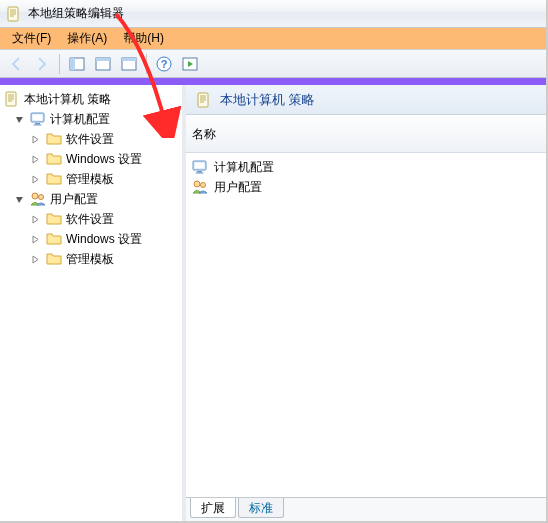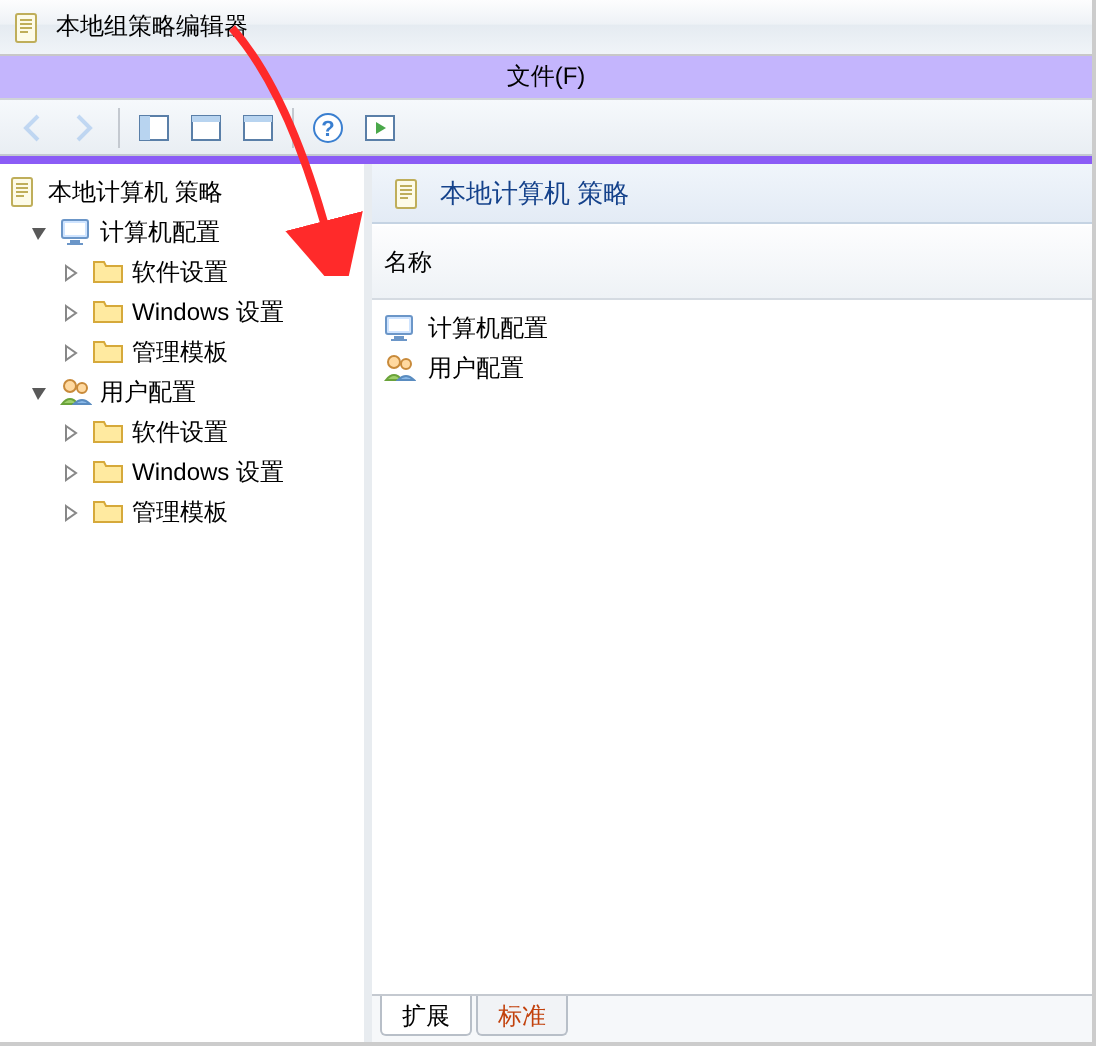--- a/index.html
+++ b/index.html
@@ -20,26 +20,25 @@
     background: linear-gradient(to bottom,#fdfdfe,#eef2f6 45%,#e5ebf1 46%,#f0f4f8);
     border-bottom: 1px solid #c8c8c8;
     display: flex;
     align-items: center;
     padding: 0 6px;
     gap: 6px;
   }
   .titlebar .app-icon svg { width:16px; height:16px; display:block; }
   .menubar {
     height: 22px;
-    background: #c4b5fd;
+    background: #fdba74;
     border-bottom: 1px solid #d0d4d8;
     display: flex;
     align-items: center;
     padding: 0 4px;
-    flex-direction: column;
   }
   .menubar span {
     padding: 2px 8px;
   }
   .toolbar {
     height: 28px;
     background: linear-gradient(to bottom,#f6f9fc,#e9eef3);
     border-bottom: 1px solid #c4c9d0;
     display: flex;
     align-items: center;
@@ -52,21 +51,21 @@
     display:flex; align-items:center; justify-content:center;
     border-radius:2px;
   }
   .tsep { width:1px; height:20px; background:#c4c9d0; margin:0 3px; }
   .tbtn svg { width:16px; height:16px; display:block; }
   .disabled svg { opacity: .35; }
 
   .workspace {
     display:flex;
     height: calc(100% - 28px - 22px - 28px);
-    border-top:4px solid #8b5cf6;
+    border-top:7px solid #8b5cf6;
   }
   .tree {
     width: 186px;
     border-right: 4px solid #e8ecf0;
     background:#fff;
     padding: 4px 2px;
     overflow:auto;
   }
   .tree-row {
     display:flex; align-items:center;
@@ -133,21 +132,21 @@
   .tab {
     height: 20px;
     border: 1px solid #b8bfc8;
     border-top: none;
     border-radius: 0 0 3px 3px;
     background:#fff;
     padding: 2px 10px 0;
     margin-right: 2px;
     font-size:12px;
   }
-  .tab.inactive { background:#f1f3f6; color:#c2410c; }
+  .tab.inactive { background:#f1f3f6; color:#0369a1; }
 
   
   .arrow {
     position:absolute;
     left: 106px;
     top: 8px;
     pointer-events:none;
   }
 </style>
 </head>
@@ -212,20 +211,22 @@
   <span class="app-icon">
       <svg>
         <use href="#ic-doc"></use>
       </svg>
     </span>
   <span>本地组策略编辑器</span>
 </div>
 
 <div class="menubar">
   <span>文件(F)</span>
+  <span>操作(A)</span>
+  <span>帮助(H)</span>
 </div>
 
 <div class="toolbar">
   <div class="tbtn disabled">
       <svg>
         <use href="#ic-back"></use>
       </svg>
     </div>
   <div class="tbtn disabled">
       <svg>

